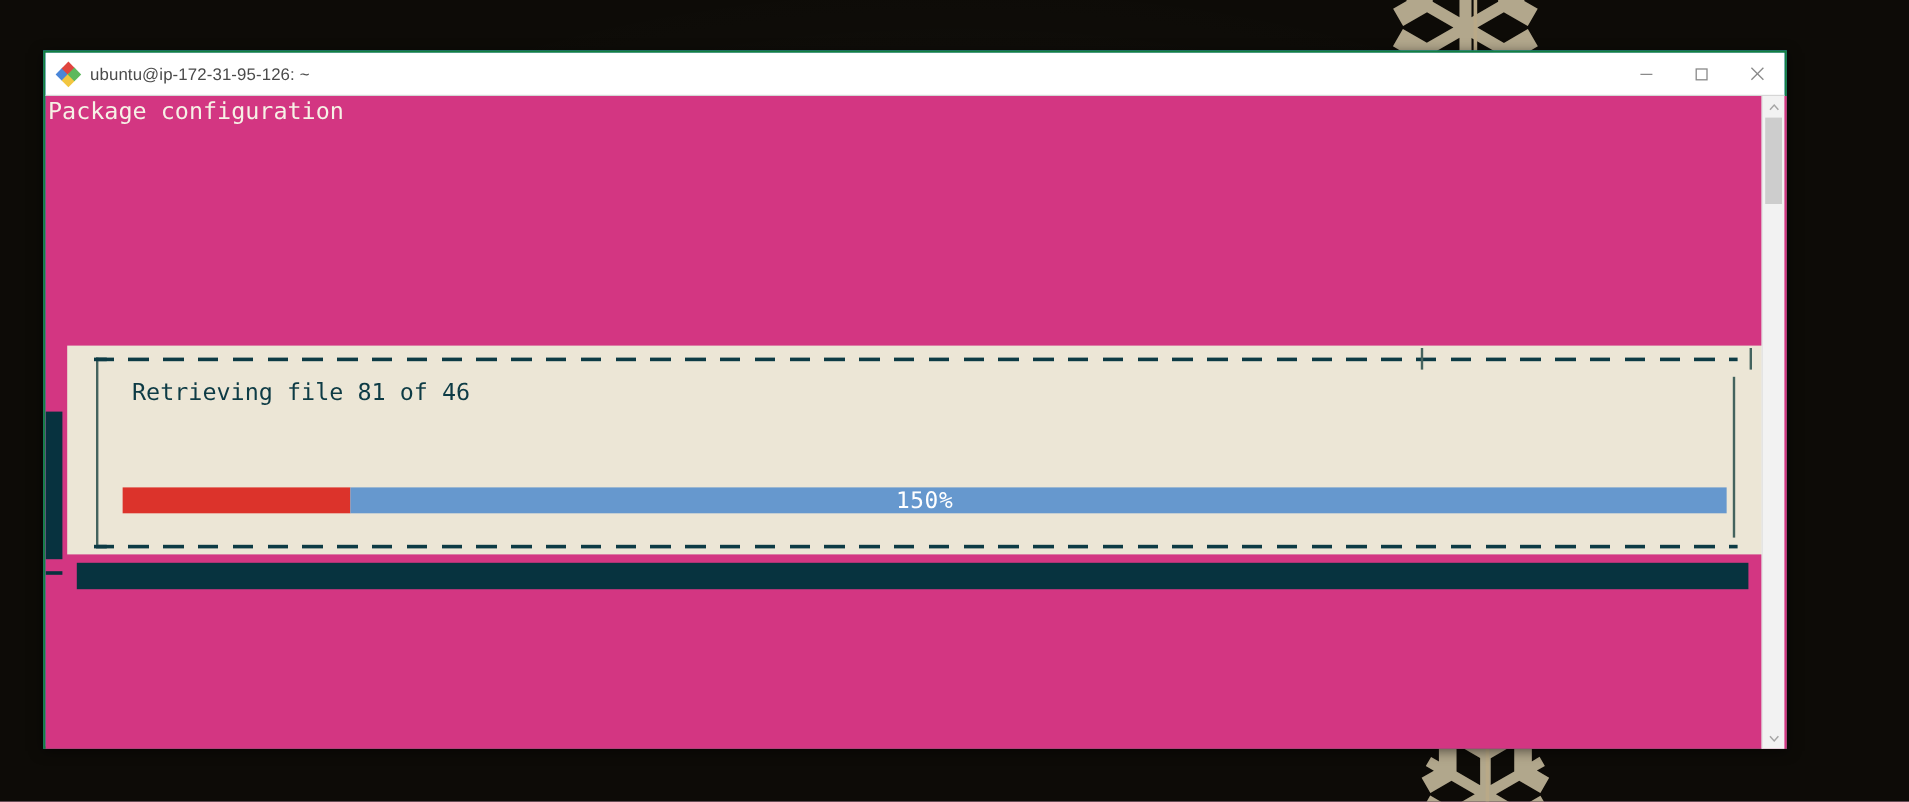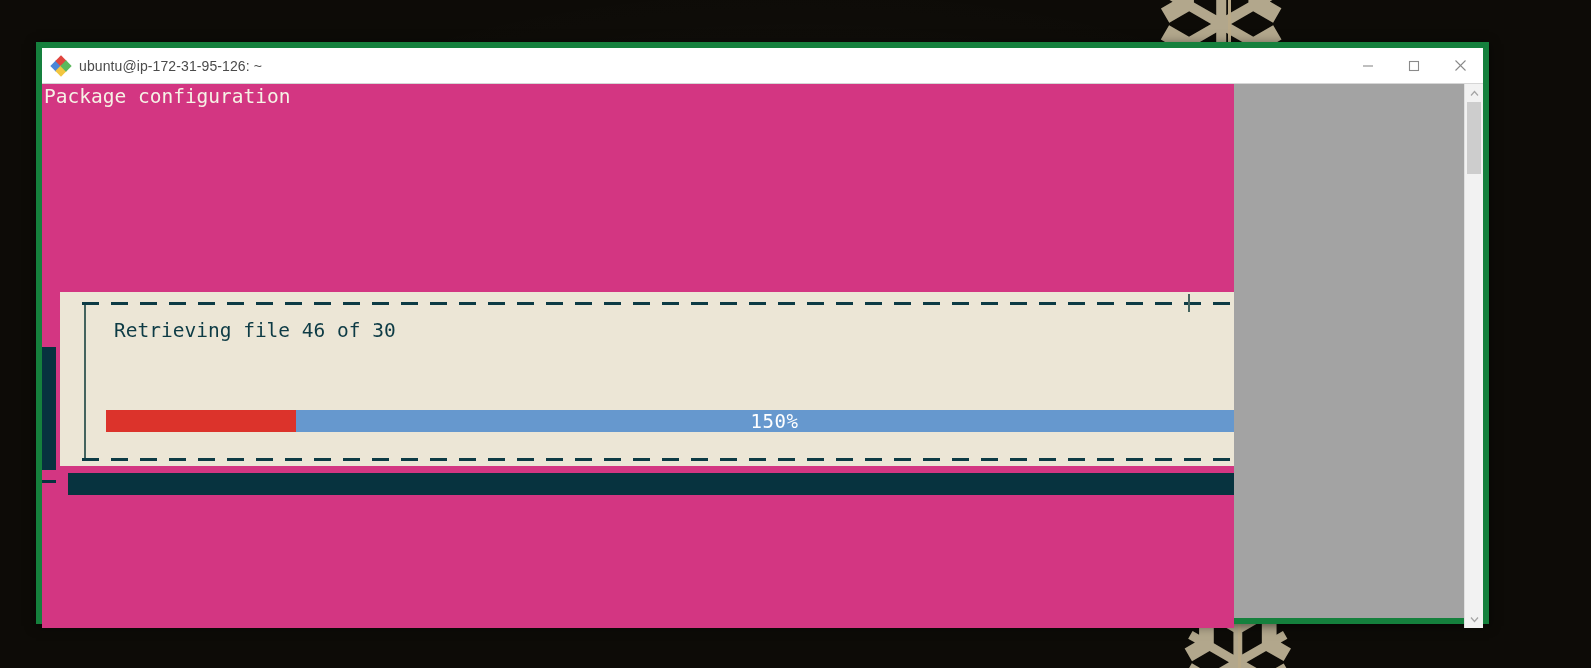--- a/index.html
+++ b/index.html
@@ -46,22 +46,22 @@
     pointer-events: none;
   }
 
   
   #window {
     position: absolute;
     left: 36px;
     top: 42px;
     width: 1453px;
     height: 582px;
-    background: #a3a3a3;
-    border: 6px solid #15803d;
+    background: #3b82f6;
+    border: 2px solid #15803d;
     box-sizing: border-box;
     box-shadow: 0 2px 10px rgba(0,0,0,0.55);
   }
 
   #titlebar {
     position: relative;
     height: 36px;
     background: #ffffff;
     display: flex;
     align-items: center;
@@ -103,21 +103,21 @@
     justify-content: center;
     flex: 0 0 auto;
   }
   .winbtn svg { display: block; }
 
   
   #term {
     position: absolute;
     left: 0;
     top: 36px;
-    width: 1192px;
+    width: 1451px;
     height: 544px;
     background: #d33682;
     overflow: hidden;
     font-family: "DejaVu Sans Mono", "Liberation Mono", monospace;
   }
 
   #term-header {
     position: absolute;
     left: 2px;
     top: 2px;
@@ -349,21 +349,21 @@
         <div id="dash-top"></div>
         <div id="dash-bottom"></div>
         <div class="vrule" id="vrule-left"></div>
         <div class="vrule" id="vrule-right"></div>
         <div class="corner-stub" id="stub-tl"></div>
         <div class="corner-stub" id="stub-bl"></div>
         <div class="vtick" id="vtick-a"></div>
         <div class="vtick" id="vtick-b"></div>
 
 
-        <div id="dialog-message">Retrieving file 46 of 30</div>
+        <div id="dialog-message">Retrieving file 81 of 46</div>
 
         <div id="progress">
           <div id="progress-red"></div>
           <div id="progress-blue"></div>
           <div id="progress-label">150%</div>
         </div>
 
       </div>
     </div>
 

